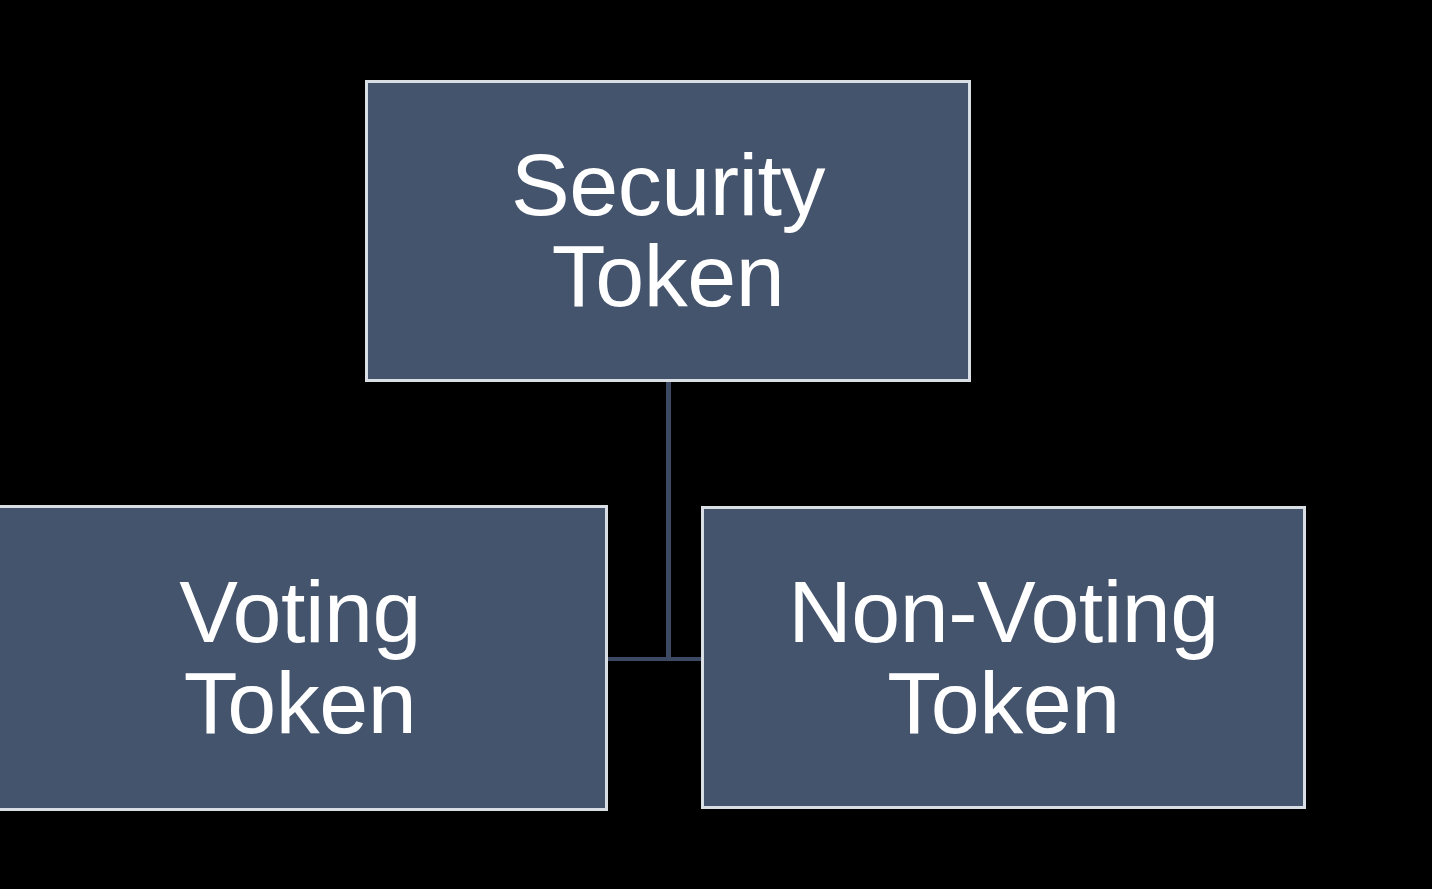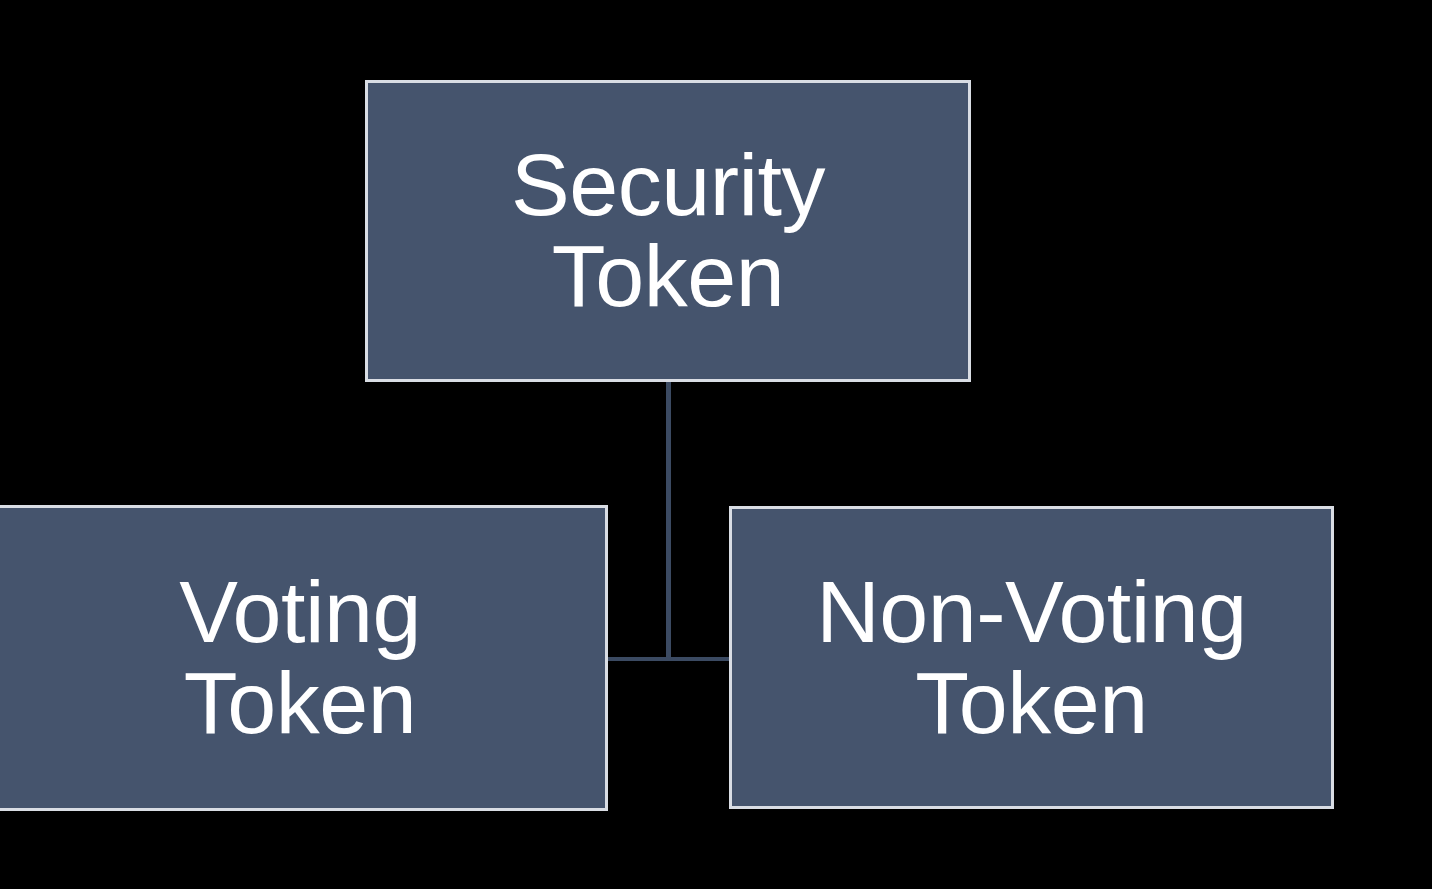--- a/index.html
+++ b/index.html
@@ -67,21 +67,21 @@
 
   #node-voting-token {
     left: -8px;
     top: 505px;
     width: 616px;
     height: 306px;
     font-size: 88px;
   }
 
   #node-non-voting-token {
-    left: 729px;
+    left: 701px;
     top: 506px;
     width: 605px;
     height: 303px;
     font-size: 88px;
     justify-content: center;
   }
 
   .node-label {
     display: block;
     width: 100%;

